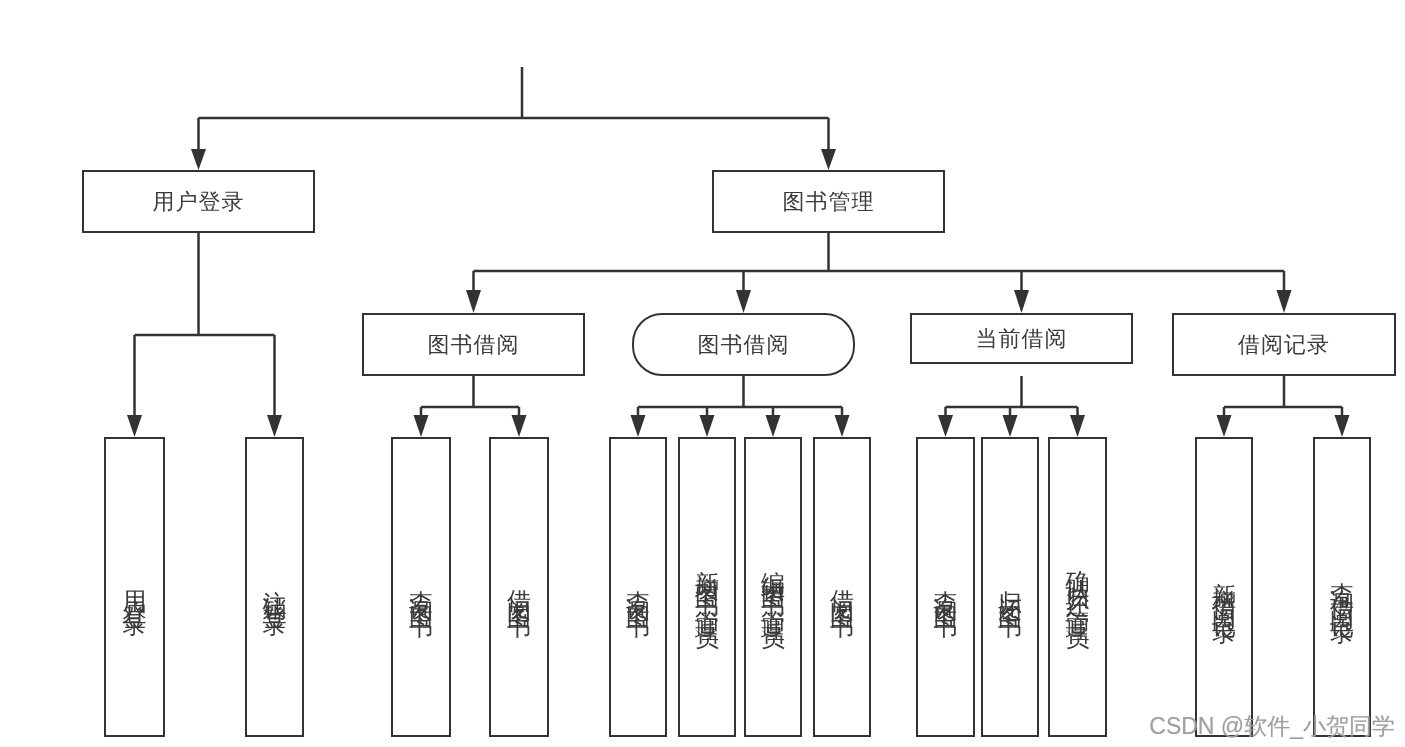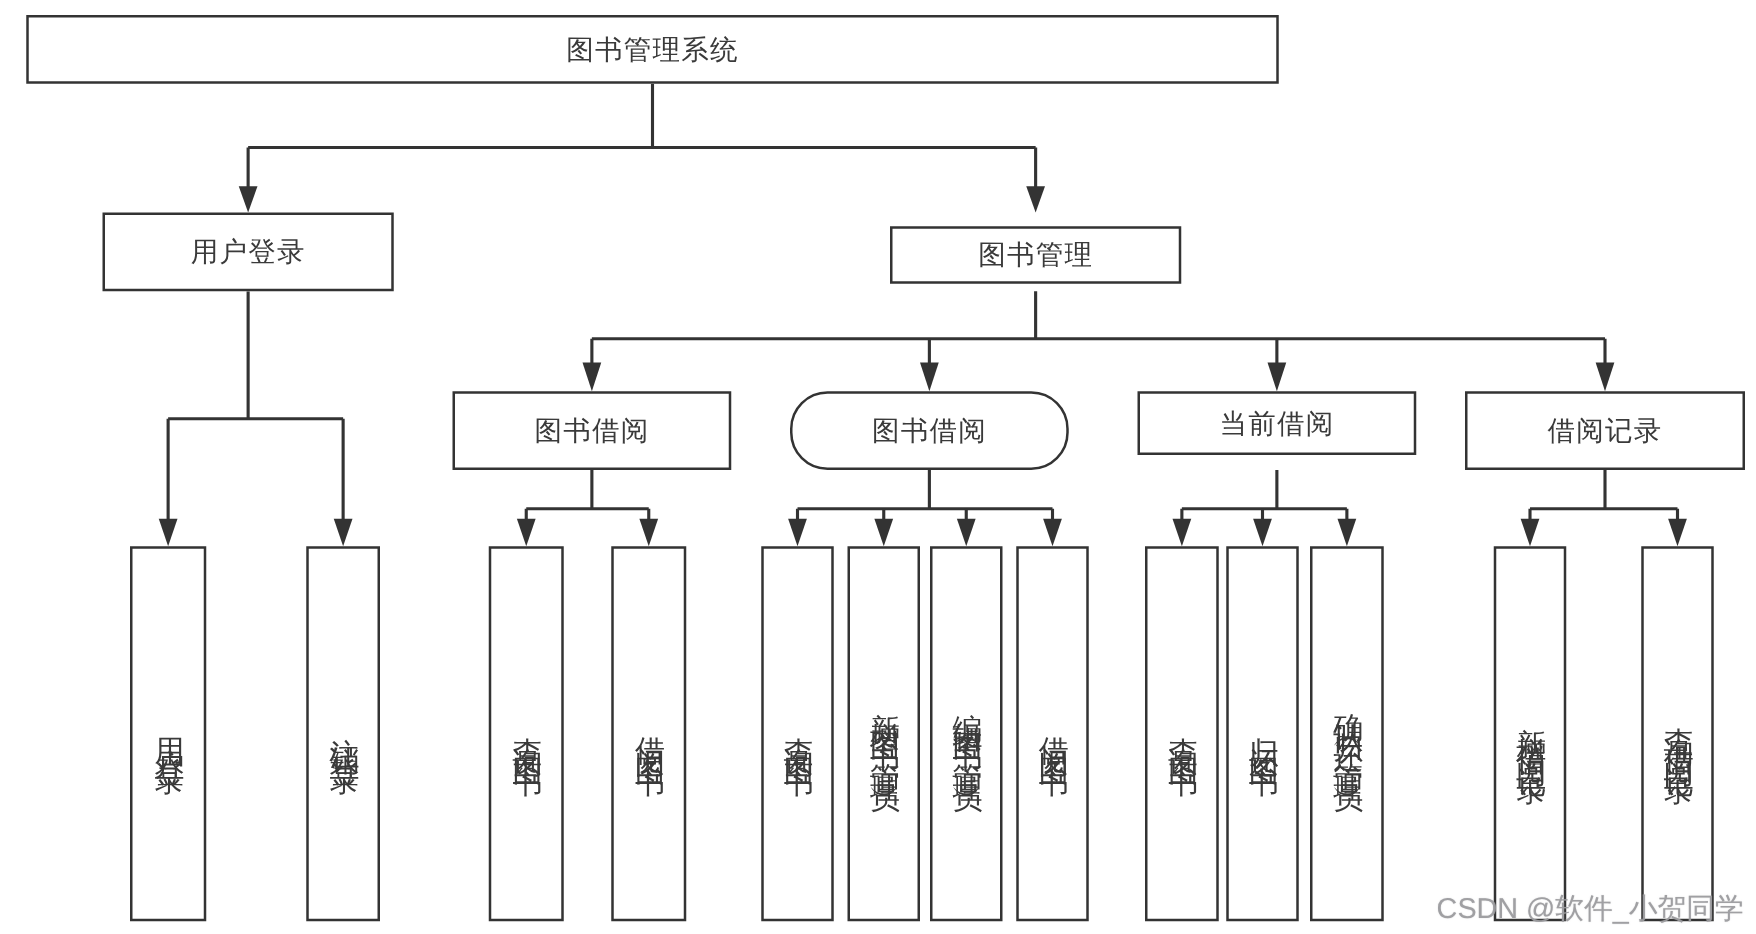--- a/index.html
+++ b/index.html
@@ -139,24 +139,23 @@
     <g>
       <path d="M1284,376 V407"></path>
       <path d="M1224,407 H1342"></path>
       <line x1="1224" y1="407" x2="1224" y2="418"></line>
       <polygon points="1216.5,415 1231.5,415 1224,437"></polygon>
       <line x1="1342" y1="407" x2="1342" y2="418"></line>
       <polygon points="1334.5,415 1349.5,415 1342,437"></polygon>
     </g>
   </svg>
 
-  <div class="box hbox" style="left:21px; top:12px; width:1002px; height:55px;">图书管理系统</div>
 
   <div class="box hbox" style="left:82px; top:170px; width:233px; height:63px;">用户登录</div>
-  <div class="box hbox" style="left:712px; top:181px; width:233px; height:46px;text-align:center;">图书管理</div>
+  <div class="box hbox" style="left:712px; top:170px; width:233px; height:63px;text-align:center;">图书管理</div>
 
   <div class="box hbox" style="left:362px; top:313px; width:223px; height:63px;">图书借阅</div>
   <div class="box hbox" style="left:632px; top:313px; width:223px; height:63px;border-radius:30px;">图书借阅</div>
   <div class="box hbox" style="left:910px; top:313px; width:223px; height:51px;font-family:Liberation Mono, monospace;">当前借阅</div>
   <div class="box hbox" style="left:1172px; top:313px; width:224px; height:63px;">借阅记录</div>
 
   <div class="box vbox" style="left:104px; top:437px; width:61px; height:300px;">
     <span>用户登录</span>
   </div>
   <div class="box vbox" style="left:245px; top:437px; width:59px; height:300px;">

